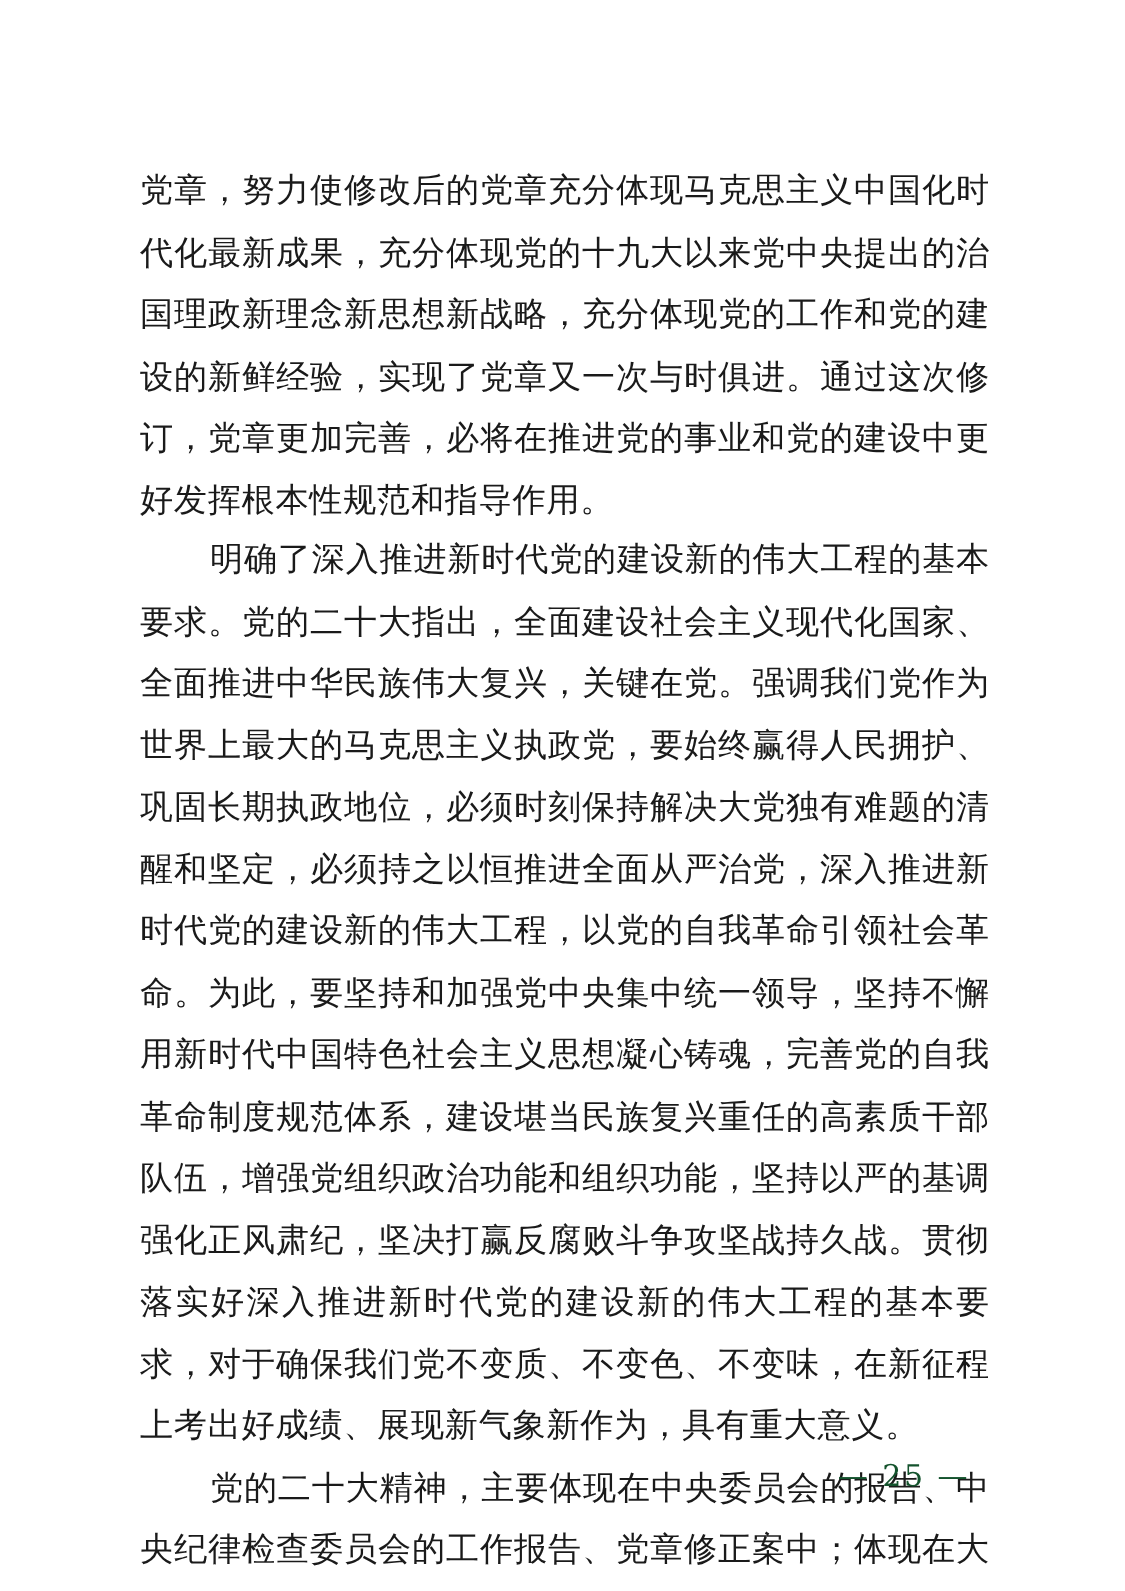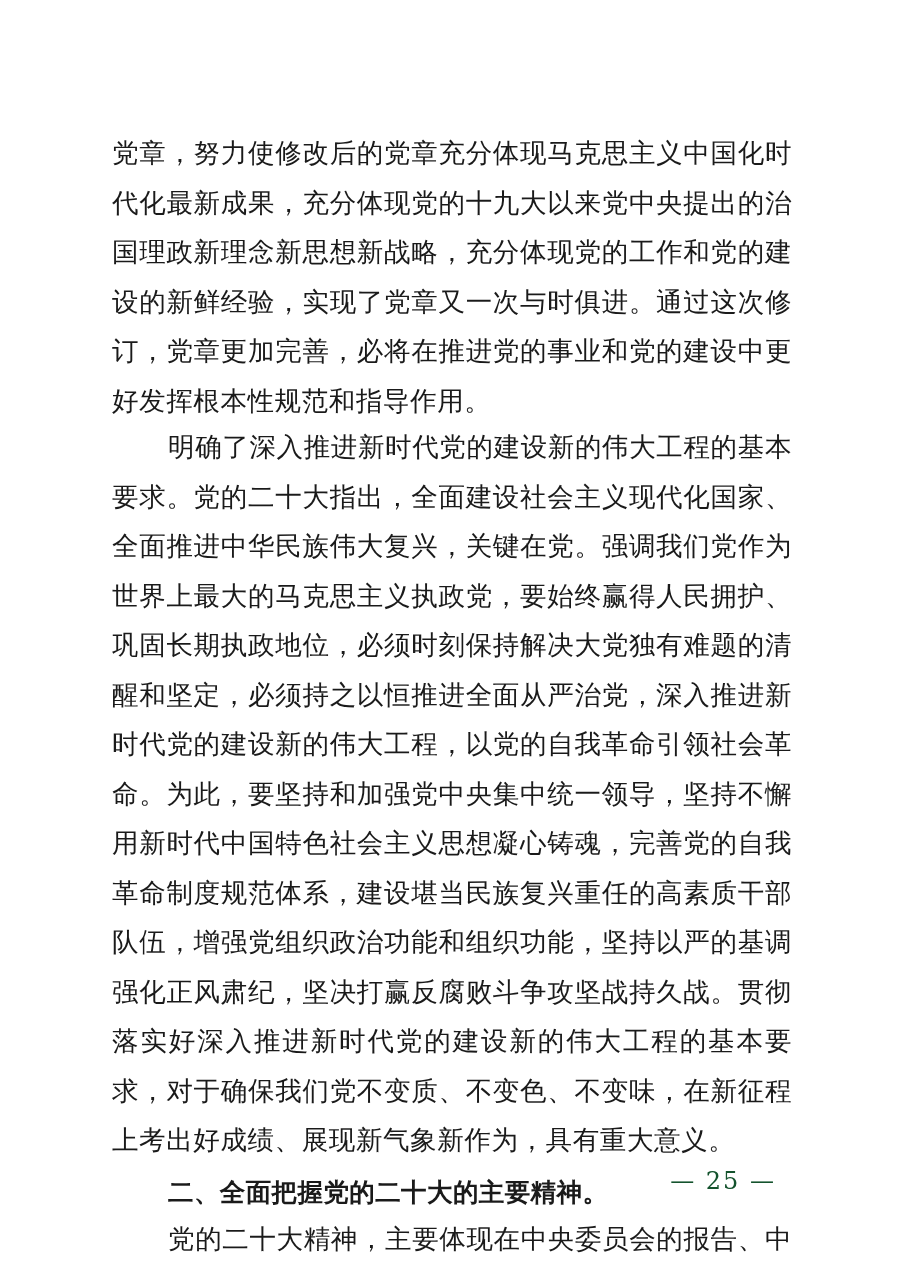--- a/index.html
+++ b/index.html
@@ -56,17 +56,16 @@
     letter-spacing: 2px;
   }
 </style>
 </head>
 <body>
 
 <div class="page">
   <div class="content">
     <p class="para">党章，努力使修改后的党章充分体现马克思主义中国化时代化最新成果，充分体现党的十九大以来党中央提出的治国理政新理念新思想新战略，充分体现党的工作和党的建设的新鲜经验，实现了党章又一次与时俱进。通过这次修订，党章更加完善，必将在推进党的事业和党的建设中更好发挥根本性规范和指导作用。</p>
     <p class="para indent">明确了深入推进新时代党的建设新的伟大工程的基本要求。党的二十大指出，全面建设社会主义现代化国家、全面推进中华民族伟大复兴，关键在党。强调我们党作为世界上最大的马克思主义执政党，要始终赢得人民拥护、巩固长期执政地位，必须时刻保持解决大党独有难题的清醒和坚定，必须持之以恒推进全面从严治党，深入推进新时代党的建设新的伟大工程，以党的自我革命引领社会革命。为此，要坚持和加强党中央集中统一领导，坚持不懈用新时代中国特色社会主义思想凝心铸魂，完善党的自我革命制度规范体系，建设堪当民族复兴重任的高素质干部队伍，增强党组织政治功能和组织功能，坚持以严的基调强化正风肃纪，坚决打赢反腐败斗争攻坚战持久战。贯彻落实好深入推进新时代党的建设新的伟大工程的基本要求，对于确保我们党不变质、不变色、不变味，在新征程上考出好成绩、展现新气象新作为，具有重大意义。</p>
-    <p class="para heading">二、全面把握党的二十大的主要精神。</p>
     <p class="para indent">党的二十大精神，主要体现在中央委员会的报告、中央纪律检查委员会的工作报告、党章修正案中；体现在大会作出的三份</p>
   </div>
   <div class="pagenum">— 25 —</div>
 </div>
 
 </body></html>

